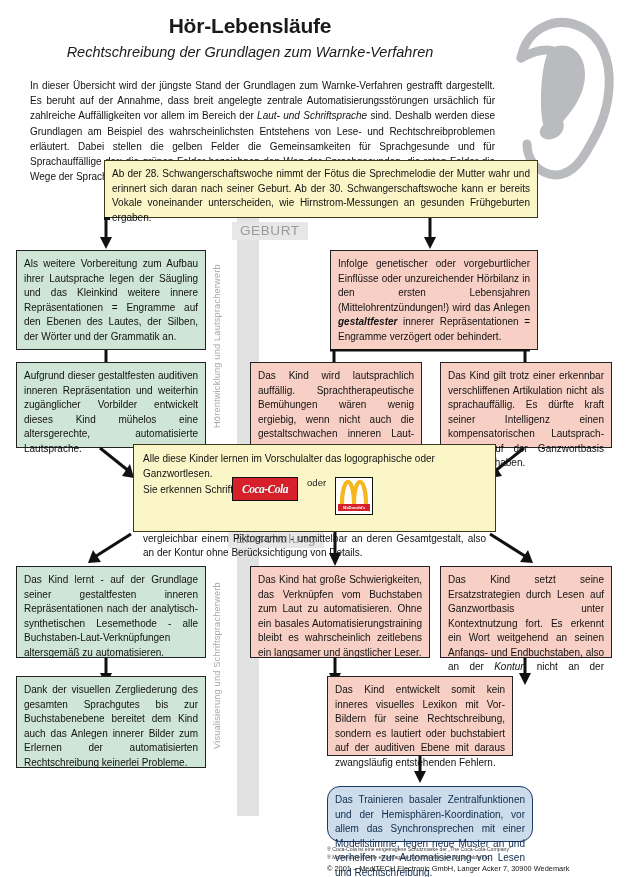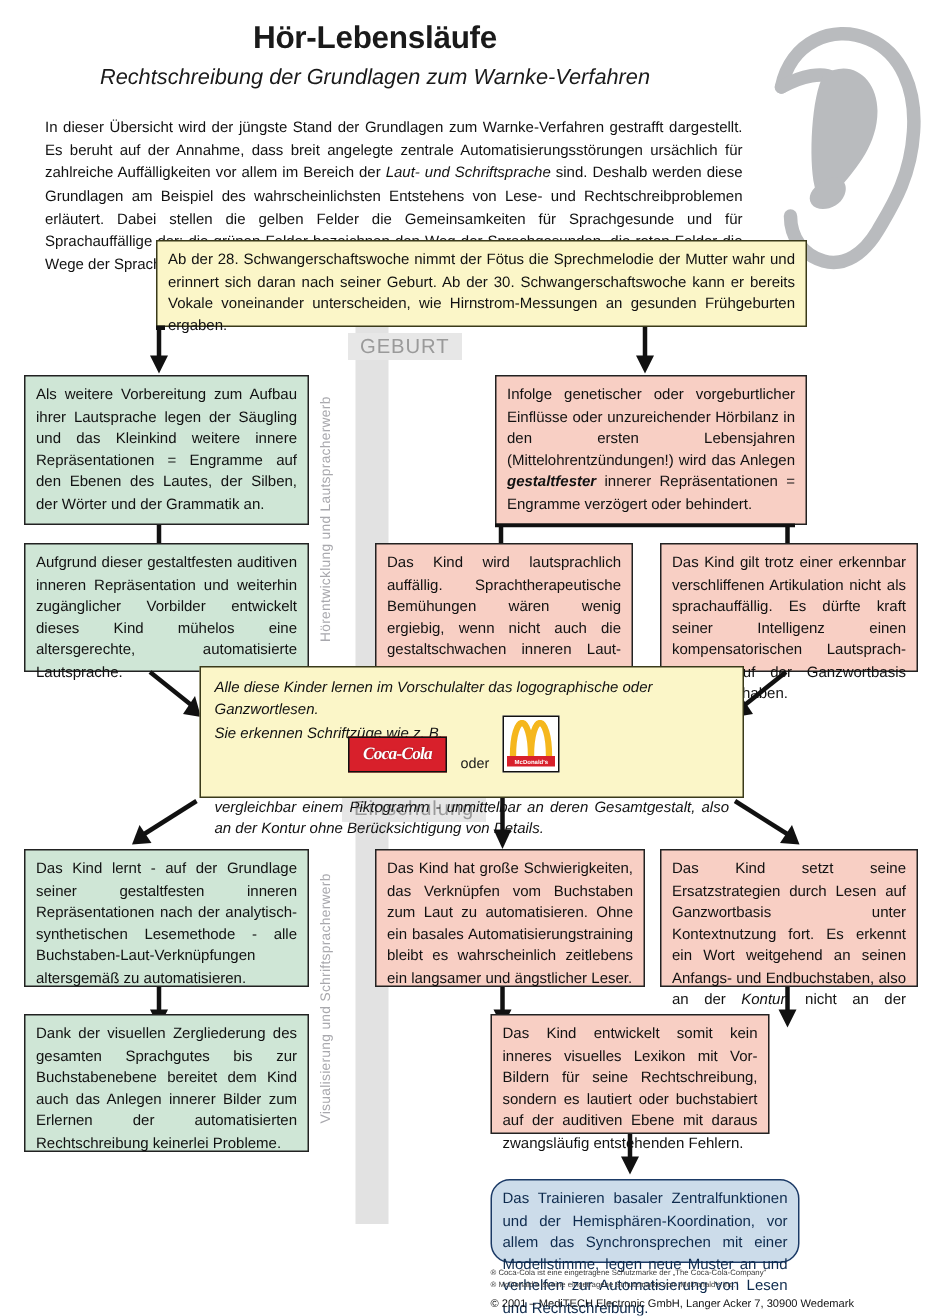--- a/index.html
+++ b/index.html
@@ -56,21 +56,21 @@
   .green {background:#cfe6d6;border-color:#222;}
   .red   {background:#f8cfc4;border-color:#222;}
   .blue  {background:#ccdcea;border-color:#1b3a66;color:#0d2a4d;border-radius:13px;}
 
   
   .arrow{position:absolute;}
   .arrow svg{display:block;overflow:visible;}
 
   
   .logo-row{
-    position:absolute;display:flex;align-items:flex-end;gap:9px;
+    position:absolute;display:flex;align-items:flex-start;gap:9px;
     font-size:9.6px;
   }
   .cocacola{
     width:64px;height:22px;background:#d8202b;border:1px solid #111;
     display:flex;align-items:center;justify-content:center;
     color:#fff;font-family:"Liberation Serif",serif;font-style:italic;
     font-weight:bold;font-size:11.5px;letter-spacing:-.5px;
     text-shadow:0 0 1px rgba(0,0,0,.4);
   }
   .mcd{
@@ -192,21 +192,21 @@
       <polygon points="4,19 16,19 10,32" fill="#111"></polygon>
       </svg>
   </div>
   <div class="arrow" style="left:480px;top:448px;">
     <svg width="46" height="34">
         <path d="M44,0 L14,24" stroke="#111" stroke-width="3" fill="none"></path>
       <polygon points="22,28 10,30 14,16" fill="#111"></polygon>
       </svg>
   </div>
 
-  <div class="box yellow" style="left:133px;top:444px;width:363px;height:88px;padding:7px 9px;text-align:left;font-style:italic;">
+  <div class="box yellow" style="left:133px;top:444px;width:363px;height:88px;padding:7px 9px;text-align:left;">
     <div>Alle diese Kinder lernen im Vorschulalter das logographische oder Ganzwortlesen.</div>
     <div style="margin-top:2px;">Sie erkennen Schriftzüge wie z. B.</div>
     <div style="height:34px;"></div>
     <div style="text-align:justify;">vergleichbar einem Piktogramm - unmittelbar an deren Gesamtgestalt, also an der Kontur ohne Berücksichtigung von Details.</div>
   </div>
 
   <div class="logo-row" style="left:232px;top:477px;">
     <div class="cocacola">Coca-Cola</div>
     <span>oder</span>
     <div class="mcd">

